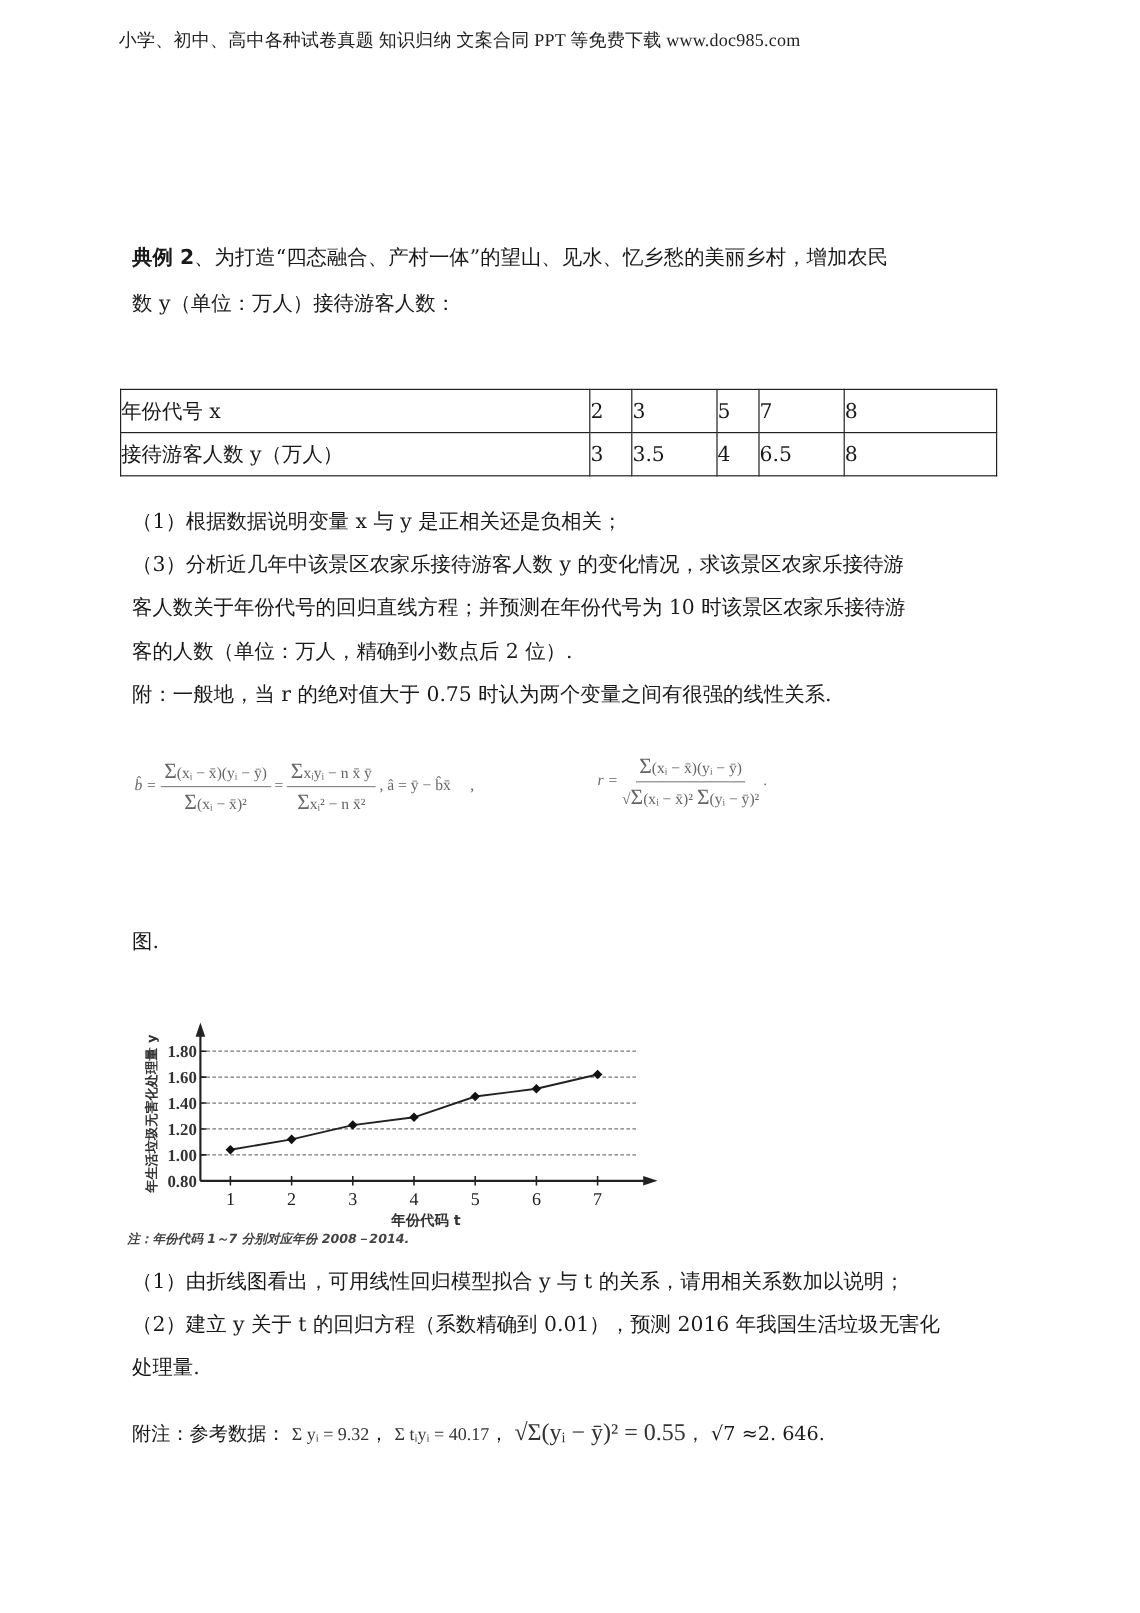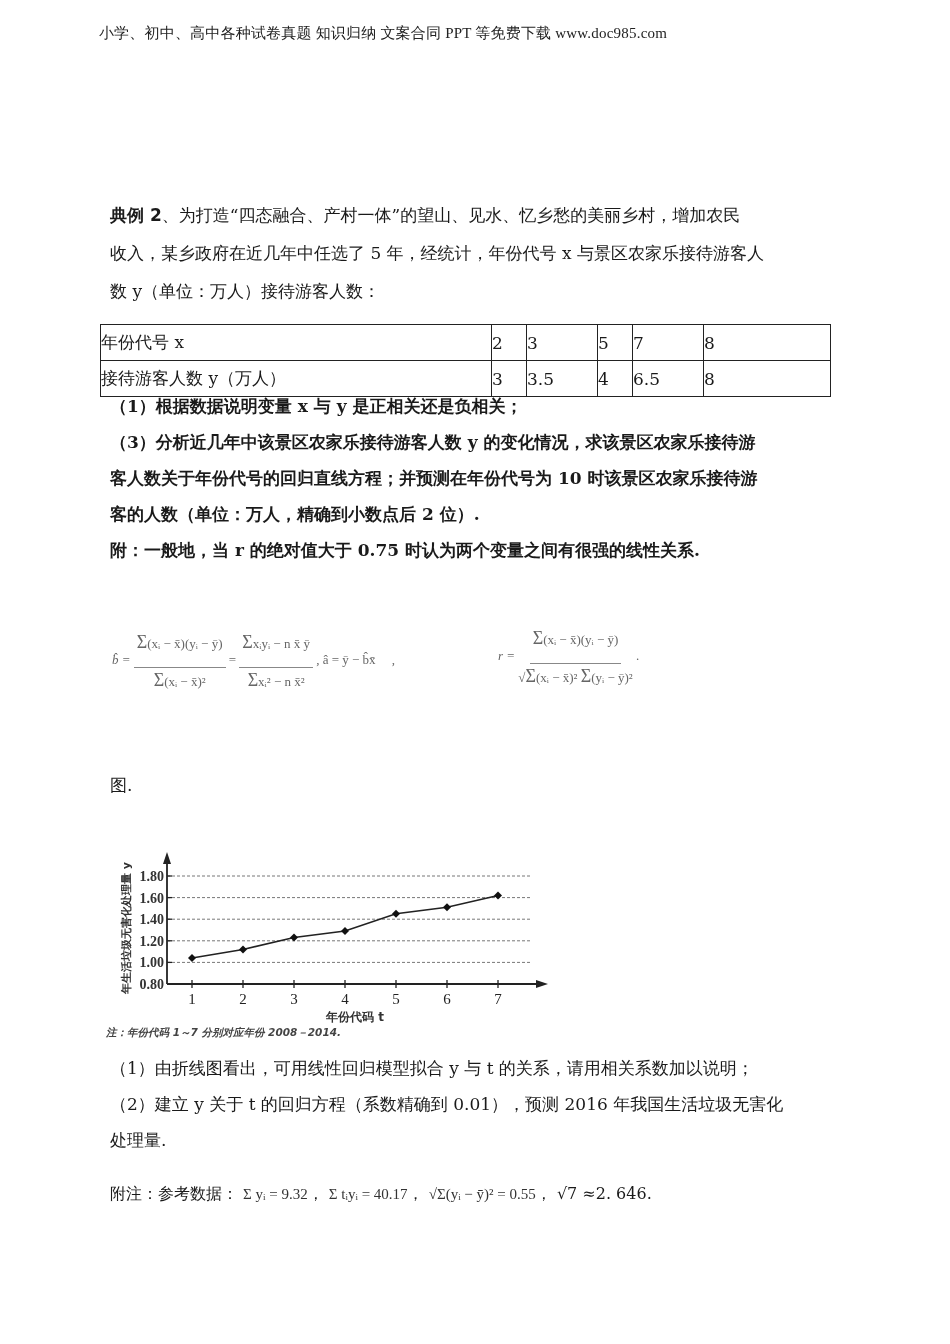--- a/index.html
+++ b/index.html
@@ -8,33 +8,32 @@
   .header { position:absolute; top:24px; left:0; width:766px; text-align:center;
             font-size:15px; font-family:"Liberation Serif", serif; color:#222; letter-spacing:0.2px; }
   .para { position:absolute; left:110px; width:730px; font-size:17px; line-height:38px; }
   .bold { font-weight:bold; font-family:"DejaVu Sans", sans-serif; }
   .it { font-style:italic; font-family:"Liberation Serif", serif; }
   table.data { position:absolute; left:100px; top:324px; width:731px; border-collapse:collapse; font-size:17px; }
   table.data td { border:1.5px solid #222; height:35px; padding:0 0; }
   .q { position:absolute; left:110px; width:735px; font-size:17px; line-height:36px; }
   .formula { position:absolute; font-family:"Liberation Serif", serif; color:#666; font-size:13px; }
   .frac { display:inline-flex; flex-direction:column; align-items:center; vertical-align:middle; }
-  .frac .num { border-bottom:1px solid #888; padding:0 3px 14px; }
+  .frac .num { border-bottom:1px solid #888; padding:0 3px 2px; }
   .frac .den { padding-top:2px; }
   .sig { font-size:18px; }
   .chart-box { position:absolute; left:100px; top:838px; width:450px; height:200px; }
 </style>
 </head>
 <body>
 
 <div class="header">小学、初中、高中各种试卷真题 知识归纳 文案合同 PPT 等免费下载   www.doc985.com</div>
 
 <div class="para" style="top:196px;">
   <div><span class="bold">典例 2</span><span>、为打造“四态融合、产村一体”的望山、见水、忆乡愁的美丽乡村，增加农民</span></div>
-  <div>收入，某乡政府在近几年中任选了 5 年，经统计，年份代号 x 与景区农家乐接待游客人</div>
   <div>数 y（单位：万人）接待游客人数：</div>
 </div>
 
 <table class="data">
   <tbody>
       <tr>
     <td style="width:390px;">年份代号 x</td>
     <td style="width:34px;">2</td>
     <td style="width:70px;">3</td>
     <td style="width:34px;">5</td>
@@ -45,21 +44,21 @@
     <td>接待游客人数 y（万人）</td>
     <td>3</td>
     <td>3.5</td>
     <td>4</td>
     <td>6.5</td>
     <td>8</td>
   </tr>
 </tbody>
   </table>
 
-<div class="q" style="top:388px;font-weight:bold;">
+<div class="q" style="top:417px;">
   <div>（1）根据数据说明变量 x 与 y 是正相关还是负相关；</div>
   <div>（3）分析近几年中该景区农家乐接待游客人数 y 的变化情况，求该景区农家乐接待游</div>
   <div>客人数关于年份代号的回归直线方程；并预测在年份代号为 10 时该景区农家乐接待游</div>
   <div>客的人数（单位：万人，精确到小数点后 2 位）.</div>
   <div>附：一般地，当 r 的绝对值大于 0.75 时认为两个变量之间有很强的线性关系.</div>
 </div>
 
 <div class="formula" style="left:112px; top:632px;">
   <span class="it">b̂ =</span>
   <span class="frac">
@@ -139,15 +138,15 @@
 <div class="q" style="top:1050px;">
   <div>（1）由折线图看出，可用线性回归模型拟合 y 与 t 的关系，请用相关系数加以说明；</div>
   <div>（2）建立 y 关于 t 的回归方程（系数精确到 0.01），预测 2016 年我国生活垃圾无害化</div>
   <div>处理量.</div>
 </div>
 
 <div class="q" style="top:1176px; font-size:16px;">
   <span>附注：参考数据：</span>
   <span class="formula" style="position:static; color:#333; font-size:15px;">Σ yᵢ = 9.32</span>，
   <span class="formula" style="position:static; color:#333; font-size:15px;">Σ tᵢyᵢ = 40.17</span>，
-  <span class="formula" style="position:static; color:#333; font-size:15px;">√Σ(yᵢ − ȳ)² = 0.55</span>，
+  <span class="formula" style="position:static; color:#333; font-size:20px;">√Σ(yᵢ − ȳ)² = 0.55</span>，
   <span>√7 ≈2. 646.</span>
 </div>
 
 </body></html>

